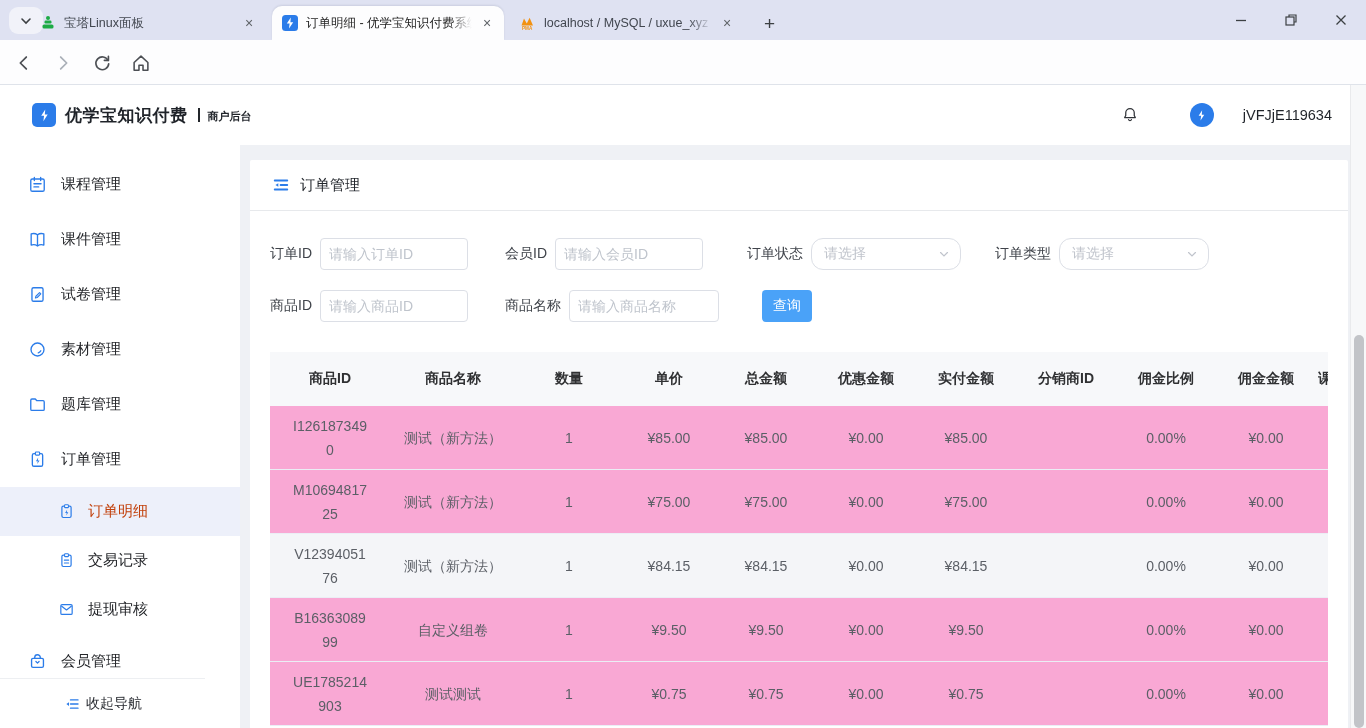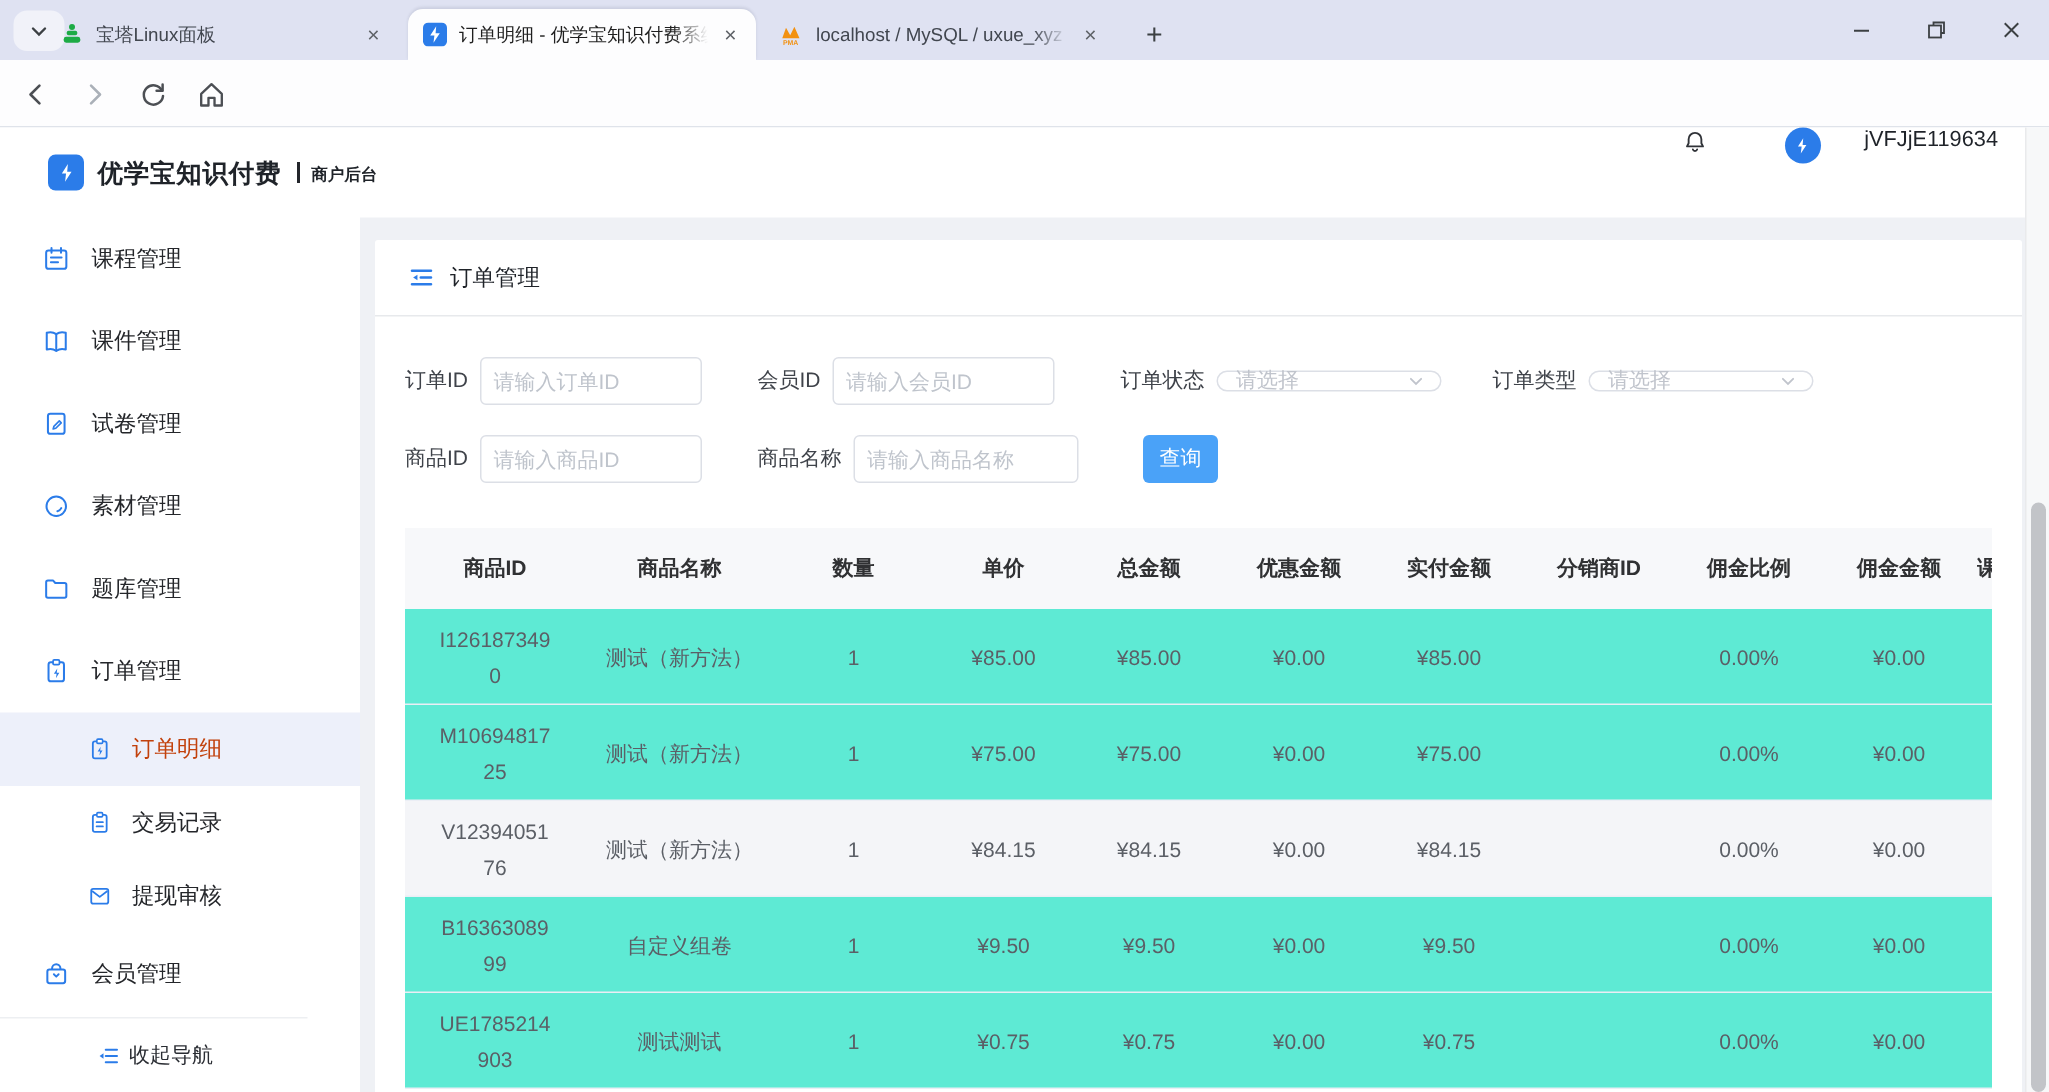--- a/index.html
+++ b/index.html
@@ -40,28 +40,28 @@
   .chrome-right{position:absolute;right:10px;top:46px;height:34px;display:flex;align-items:center;gap:14px;}
   .chrome-sep{width:1px;height:18px;background:#d4d7de;}
 
   
   .appheader{position:absolute;left:0;top:85px;width:1366px;height:60px;background:#fff;}
   .brandwrap{position:absolute;left:32px;top:0;height:60px;display:flex;align-items:center;}
   .logo{width:24px;height:24px;border-radius:5px;background:#2b7ce9;display:flex;align-items:center;justify-content:center;}
   .brand{font-size:17px;font-weight:bold;color:#1f2329;margin-left:9px;letter-spacing:.5px;}
   .brand-sep{width:2px;height:14px;background:#23262b;margin:0 8px 0 10px;}
   .portal{font-size:11px;font-weight:bold;color:#1f2329;margin-top:3px;}
-  .headright{position:absolute;right:34px;top:0;height:60px;display:flex;gap:22px;}
+  .headright{position:absolute;right:34px;top:0;height:60px;display:flex;align-items:center;gap:22px;}
   .bell{width:20px;height:20px;}
   .avatar{width:24px;height:24px;border-radius:50%;background:#2b7ce9;display:flex;align-items:center;justify-content:center;margin-left:28px;}
   .username{font-size:14.5px;color:#1f2329;margin-left:7px;}
 
   
   .sidebar{position:absolute;left:0;top:145px;width:240px;height:583px;background:#fff;overflow:hidden;}
-  .side-list{position:absolute;left:0;top:0;width:287px;bottom:49px;overflow:hidden;}
+  .side-list{position:absolute;left:0;top:12px;width:287px;bottom:49px;overflow:hidden;}
   .side-item{height:55px;display:flex;align-items:center;padding:0 22px 0 28px;box-sizing:border-box;}
   .sicon{width:19px;height:19px;flex:0 0 auto;}
   .slabel{font-size:15px;color:#24262a;margin-left:14px;flex:1;}
   .schev{width:14px;height:14px;flex:0 0 auto;}
   .sub-item{height:49px;display:flex;align-items:center;padding:0 22px 0 58px;box-sizing:border-box;}
   .sub-item .slabel{margin-left:13px;}
   .sub-item.active{background:#edf0fa;}
   .sub-item.active .slabel{color:#c2410c;}
   .side-footer{position:absolute;left:0;bottom:0;width:205px;height:49px;border-top:1px solid #edeff2;
     display:flex;align-items:center;justify-content:center;}
@@ -72,34 +72,34 @@
   .card{position:absolute;left:10px;top:15px;width:1098px;height:600px;background:#fff;border-radius:2px;}
   .card-title{position:absolute;left:0;top:0;width:100%;height:51px;border-bottom:1px solid #e7e9ec;box-sizing:border-box;
     display:flex;align-items:center;padding-left:22px;}
   .card-title .ttl{font-size:15px;color:#1f2329;margin-left:10px;font-weight:500;}
 
   .fgroup{position:absolute;display:flex;align-items:center;height:32px;}
   .flabel{font-size:14px;color:#3f434a;margin-right:8px;white-space:nowrap;}
   .finput{width:148px;height:32px;border:1px solid #dcdfe6;border-radius:4px;box-sizing:border-box;padding:0 8px;
     font-size:14px;color:#333;outline:none;font-family:inherit;}
   .finput::placeholder{color:#bfc4cc;}
-  .fselect{width:150px;height:14px;border:1px solid #dcdfe6;border-radius:12px;box-sizing:border-box;
+  .fselect{width:150px;height:32px;border:1px solid #dcdfe6;border-radius:12px;box-sizing:border-box;
     display:flex;align-items:center;justify-content:space-between;padding:0 10px 0 12px;}
   .fselect .ph{font-size:14px;color:#c0c4cc;}
   .g-r1{top:78px;align-items:center;} .g-r2{top:130px;}
   .g-a{left:20px;} .g-b{left:255px;} .g-c{left:497px;} .g-d{left:745px;}
   .searchbtn{position:absolute;left:512px;top:130px;width:50px;height:32px;background:#4aa2f8;border:none;border-radius:4px;
     color:#fff;font-size:14px;font-family:inherit;display:flex;align-items:center;justify-content:center;}
 
   .tablewrap{position:absolute;left:20px;top:192px;width:1058px;height:408px;overflow:hidden;}
   .thead{position:relative;display:flex;height:54px;background:#f7f8fa;align-items:center;}
   .hcell{font-size:14px;font-weight:bold;color:#303133;text-align:center;box-sizing:border-box;}
   .clipped-h{position:absolute;right:0;top:0;height:54px;width:10px;overflow:hidden;display:flex;align-items:center;}
   .clipped-h span{font-size:14px;font-weight:bold;color:#303133;}
-  .trow{display:flex;height:64px;align-items:center;border-bottom:1px solid #ebeef5;box-sizing:border-box;background:#5eead4;}
+  .trow{display:flex;height:64px;align-items:center;border-bottom:1px solid #ebeef5;box-sizing:border-box;background:#f9a8d4;}
   .trow.shaded{background:#f4f5f8;}
   .cell{font-size:14px;color:#5b5f66;text-align:center;box-sizing:border-box;line-height:24px;}
   .cell span{display:inline-block;max-width:100%;}
   .c0{width:120px;} .c1{width:126px;} .c2{width:106px;} .c3{width:94px;} .c4{width:100px;}
   .c5{width:100px;} .c6{width:100px;} .c7{width:100px;} .c8{width:100px;} .c9{width:100px;}
   .cell.c0 span{max-width:78px;word-break:break-all;}
 
   
   .scrollbar{position:absolute;right:0;top:85px;width:16px;height:643px;background:#f7f8f9;border-left:1px solid #e9eaec;box-sizing:border-box;}
   .scrollthumb{position:absolute;left:3px;top:250px;width:10px;height:393px;border-radius:5px;background:#c2c4c8;}

